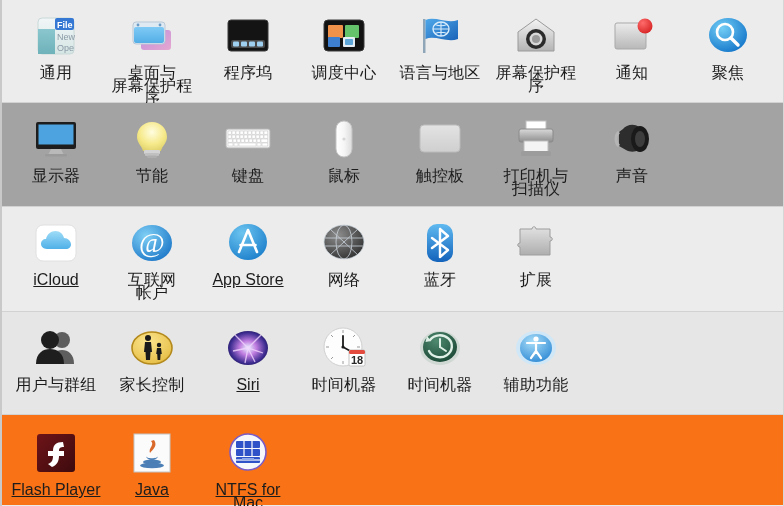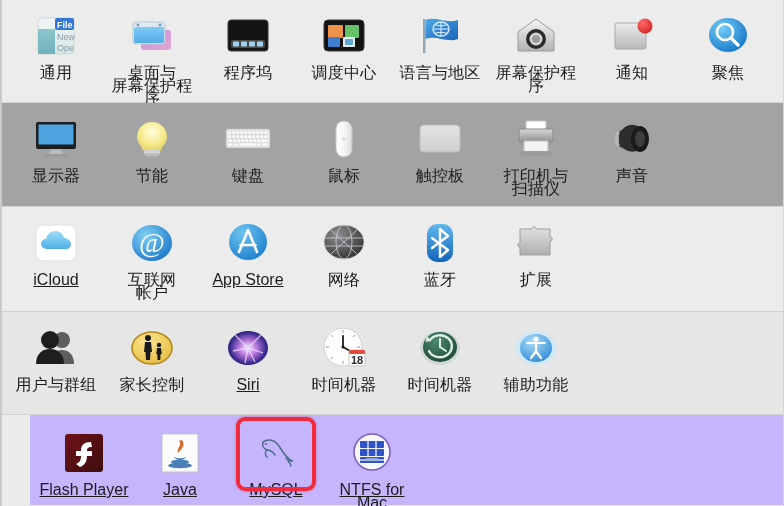--- a/index.html
+++ b/index.html
@@ -20,21 +20,21 @@
     position:relative;
     box-sizing:border-box;
     display:flex;
     align-items:flex-start;
     padding:0 6px;
   }
   .row.r1{height:103px;background:#ececec;border-bottom:1px solid #d2d2d2;}
   .row.r2{height:104px;background:#a3a3a3;border-bottom:1px solid #d2d2d2;}
   .row.r3{height:105px;background:#ececec;border-bottom:1px solid #d2d2d2;}
   .row.r4{height:103px;background:#e6e6e6;border-bottom:1px solid #d2d2d2;}
-  .row.r5{height:90px;background:#c4b5fd;margin-left:28px;}
+  .row.r5{height:90px;background:#f97316;}
 
   .cell{
     width:96px;
     flex:0 0 96px;
     display:flex;flex-direction:column;align-items:center;
     padding-top:12px;
     cursor:default;
   }
   .row.r5 .cell{padding-top:14px;}
   .iconwrap{
@@ -613,36 +613,20 @@
           <rect x="4" y="3" width="36" height="38" fill="#fbfbfb" stroke="#c3c3c3"></rect>
           <path d="M21 10 C25 14 18 17 20 22 C23 18 28 15 24 9 Z" fill="#d96a2b"></path>
           <path d="M16 25 C16 28 28 28 28 25 C28 27 25 29 22 29 C19 29 16 27 16 25 Z" fill="#4b7fb5"></path>
           <ellipse cx="22" cy="31" rx="9" ry="2.6" fill="#4b7fb5"></ellipse>
           <ellipse cx="22" cy="34.5" rx="12" ry="2.8" fill="#4b7fb5"></ellipse>
         </svg>
       </div>
       <div class="label lat">Java</div>
     </div>
 
-    <div class="cell selected">
-      <div class="sel-box" style="border-color: rgb(239, 43, 61);"></div>
-      <div class="iconwrap">
-        <svg width="44" height="40" viewBox="0 0 44 40">
-          <g fill="none" stroke="#4a6b8a" stroke-width="1.5" stroke-linecap="round" stroke-linejoin="round">
-            <path d="M9 9 C14 5 21 7 25 13 C29 19 32 25 38 28"></path>
-            <path d="M9 9 C8 13 10 16 13 17 C11 19 11 22 13 24"></path>
-            <path d="M13 17 C16 17 19 19 21 22"></path>
-            <path d="M38 28 C35 28 33 27 32 25"></path>
-            <path d="M34 28 C36 30 37 32 37 33"></path>
-          </g>
-          <circle cx="12" cy="11" r="1" fill="#4a6b8a"></circle>
-        </svg>
-      </div>
-      <div class="label lat">MySQL</div>
-    </div>
 
     <div class="cell">
       <div class="iconwrap">
         <svg width="44" height="44" viewBox="0 0 44 44">
           <circle cx="22" cy="21" r="18" fill="#f7f8fc" stroke="#7a5cc7" stroke-width="1.6"></circle>
           <rect x="10" y="10" width="24" height="7" rx="1" fill="#2f52c9"></rect>
           <rect x="10" y="18" width="24" height="7" rx="1" fill="#2f52c9"></rect>
           <rect x="10" y="26" width="24" height="6" rx="1" fill="#2f52c9"></rect>
           <g stroke="#ffffff" stroke-width="1.2">
             <line x1="18" y1="10" x2="18" y2="17"></line>

